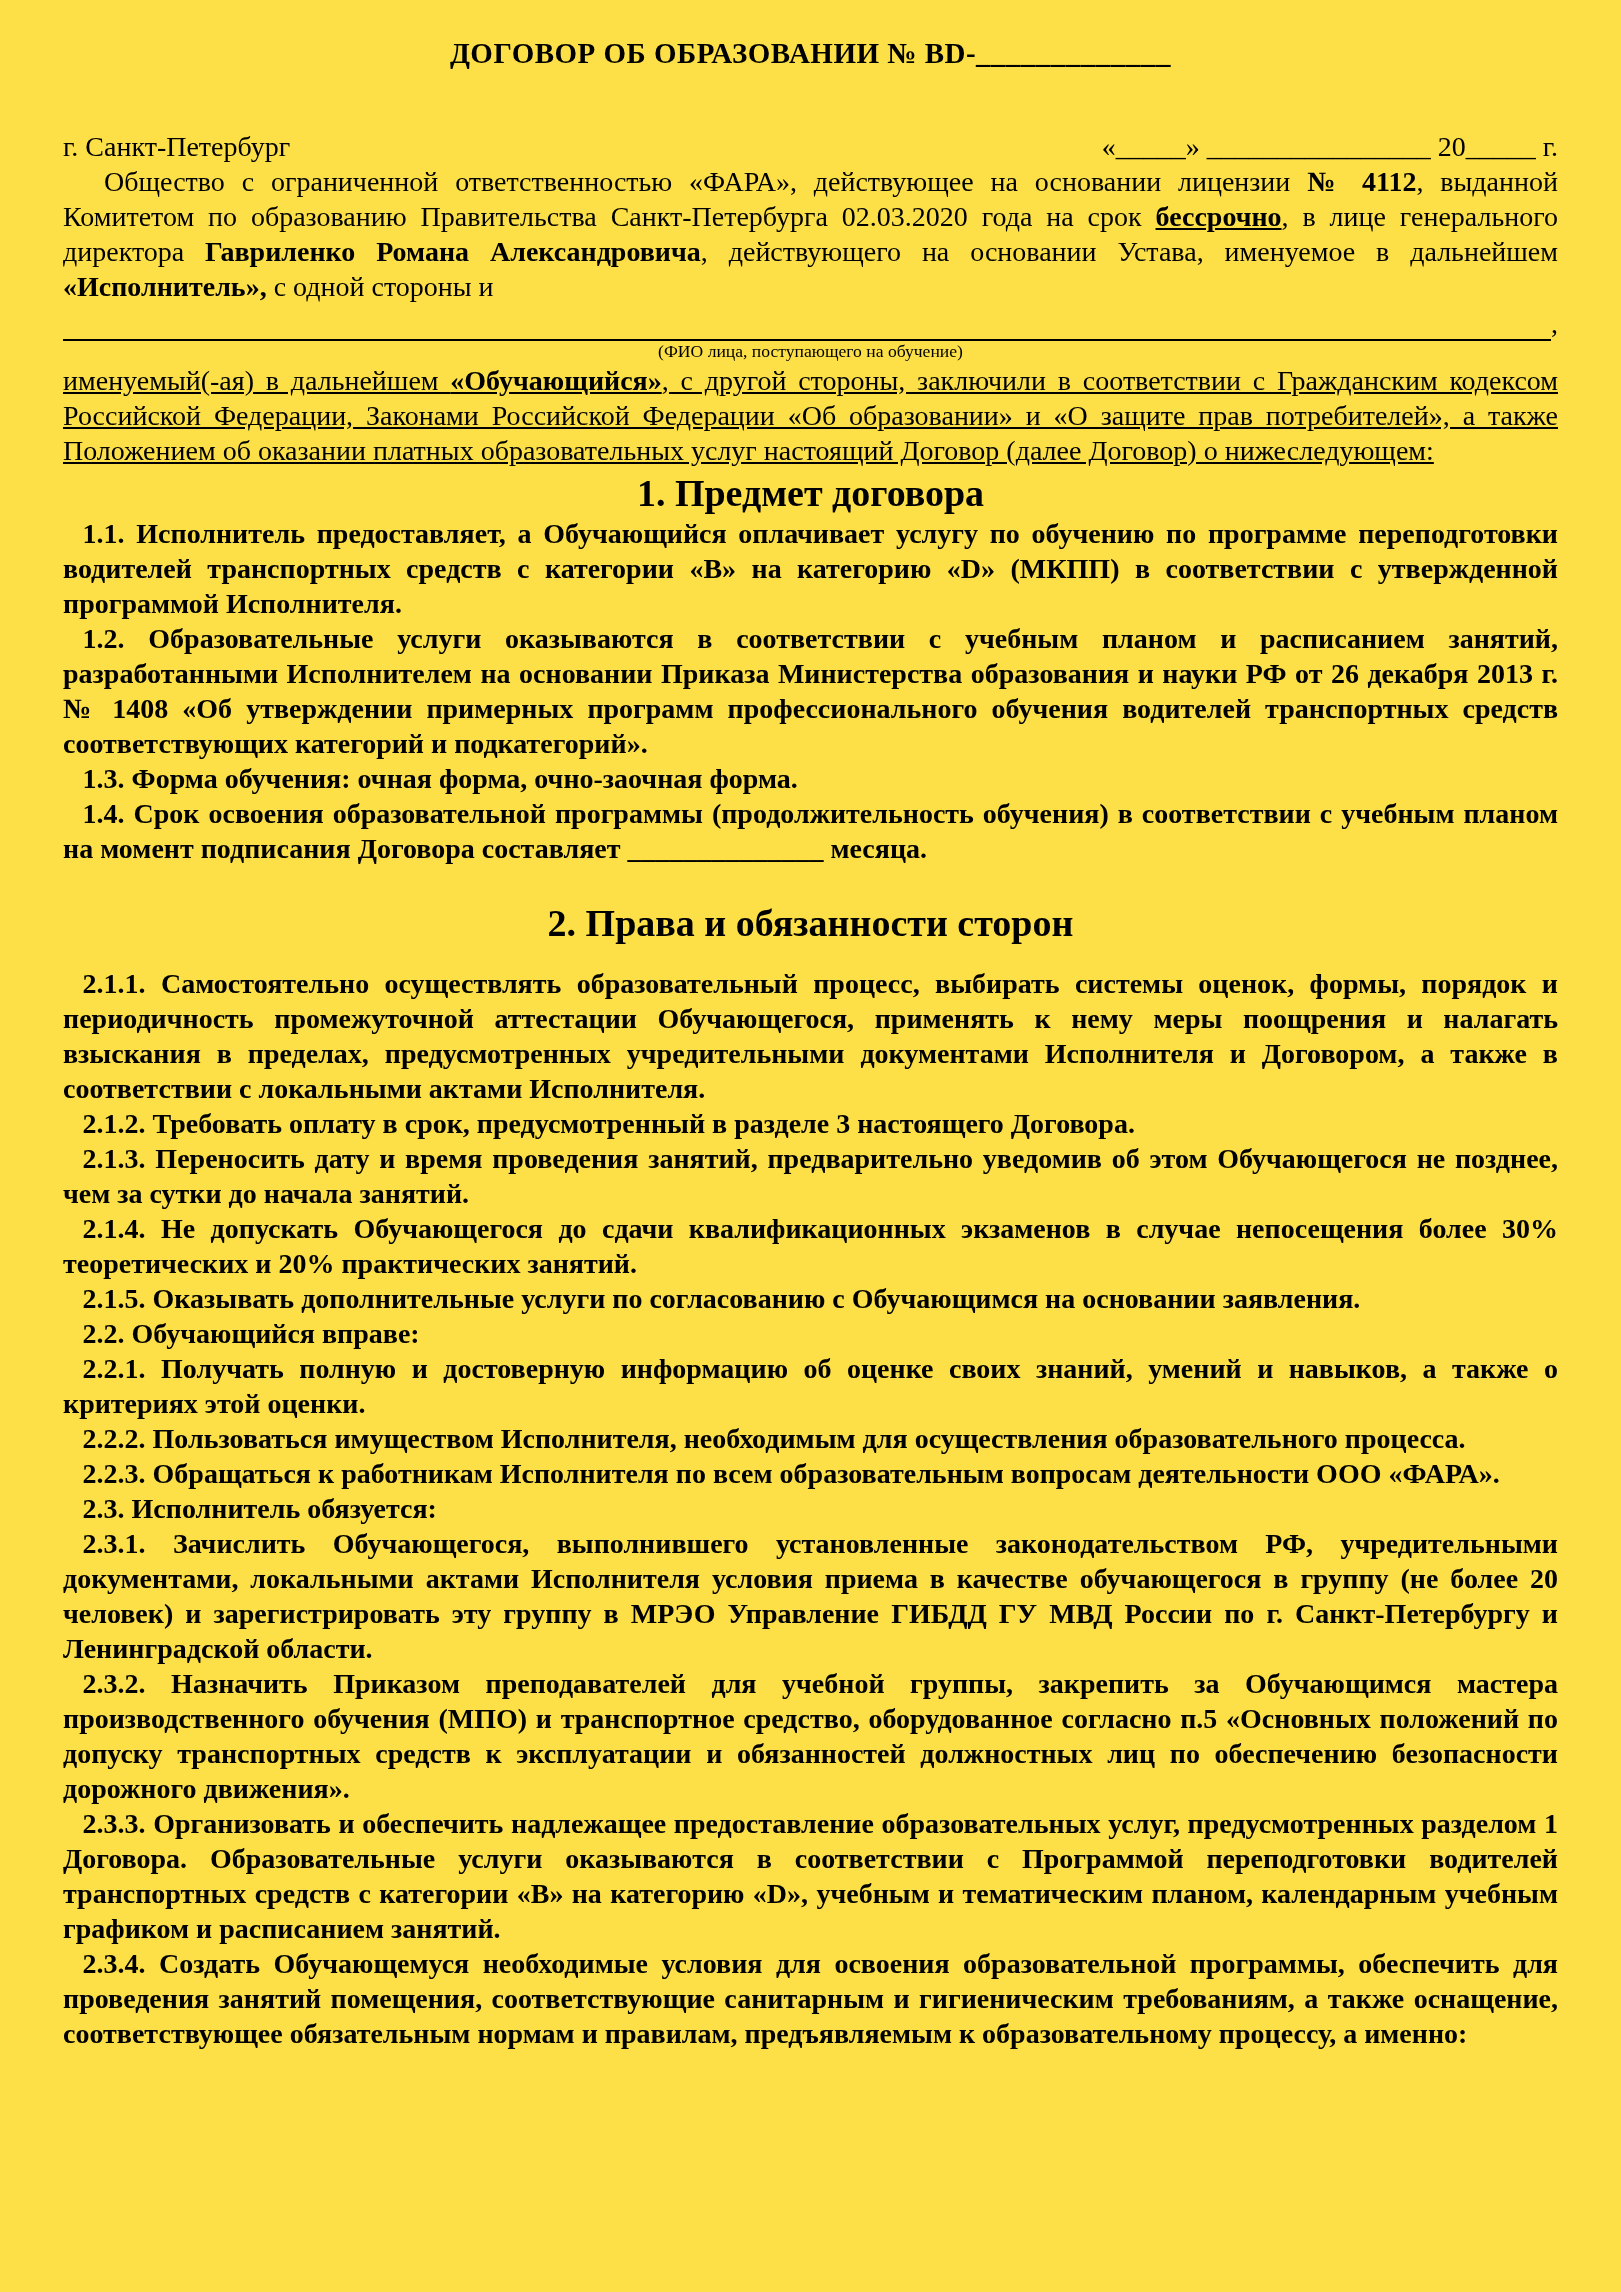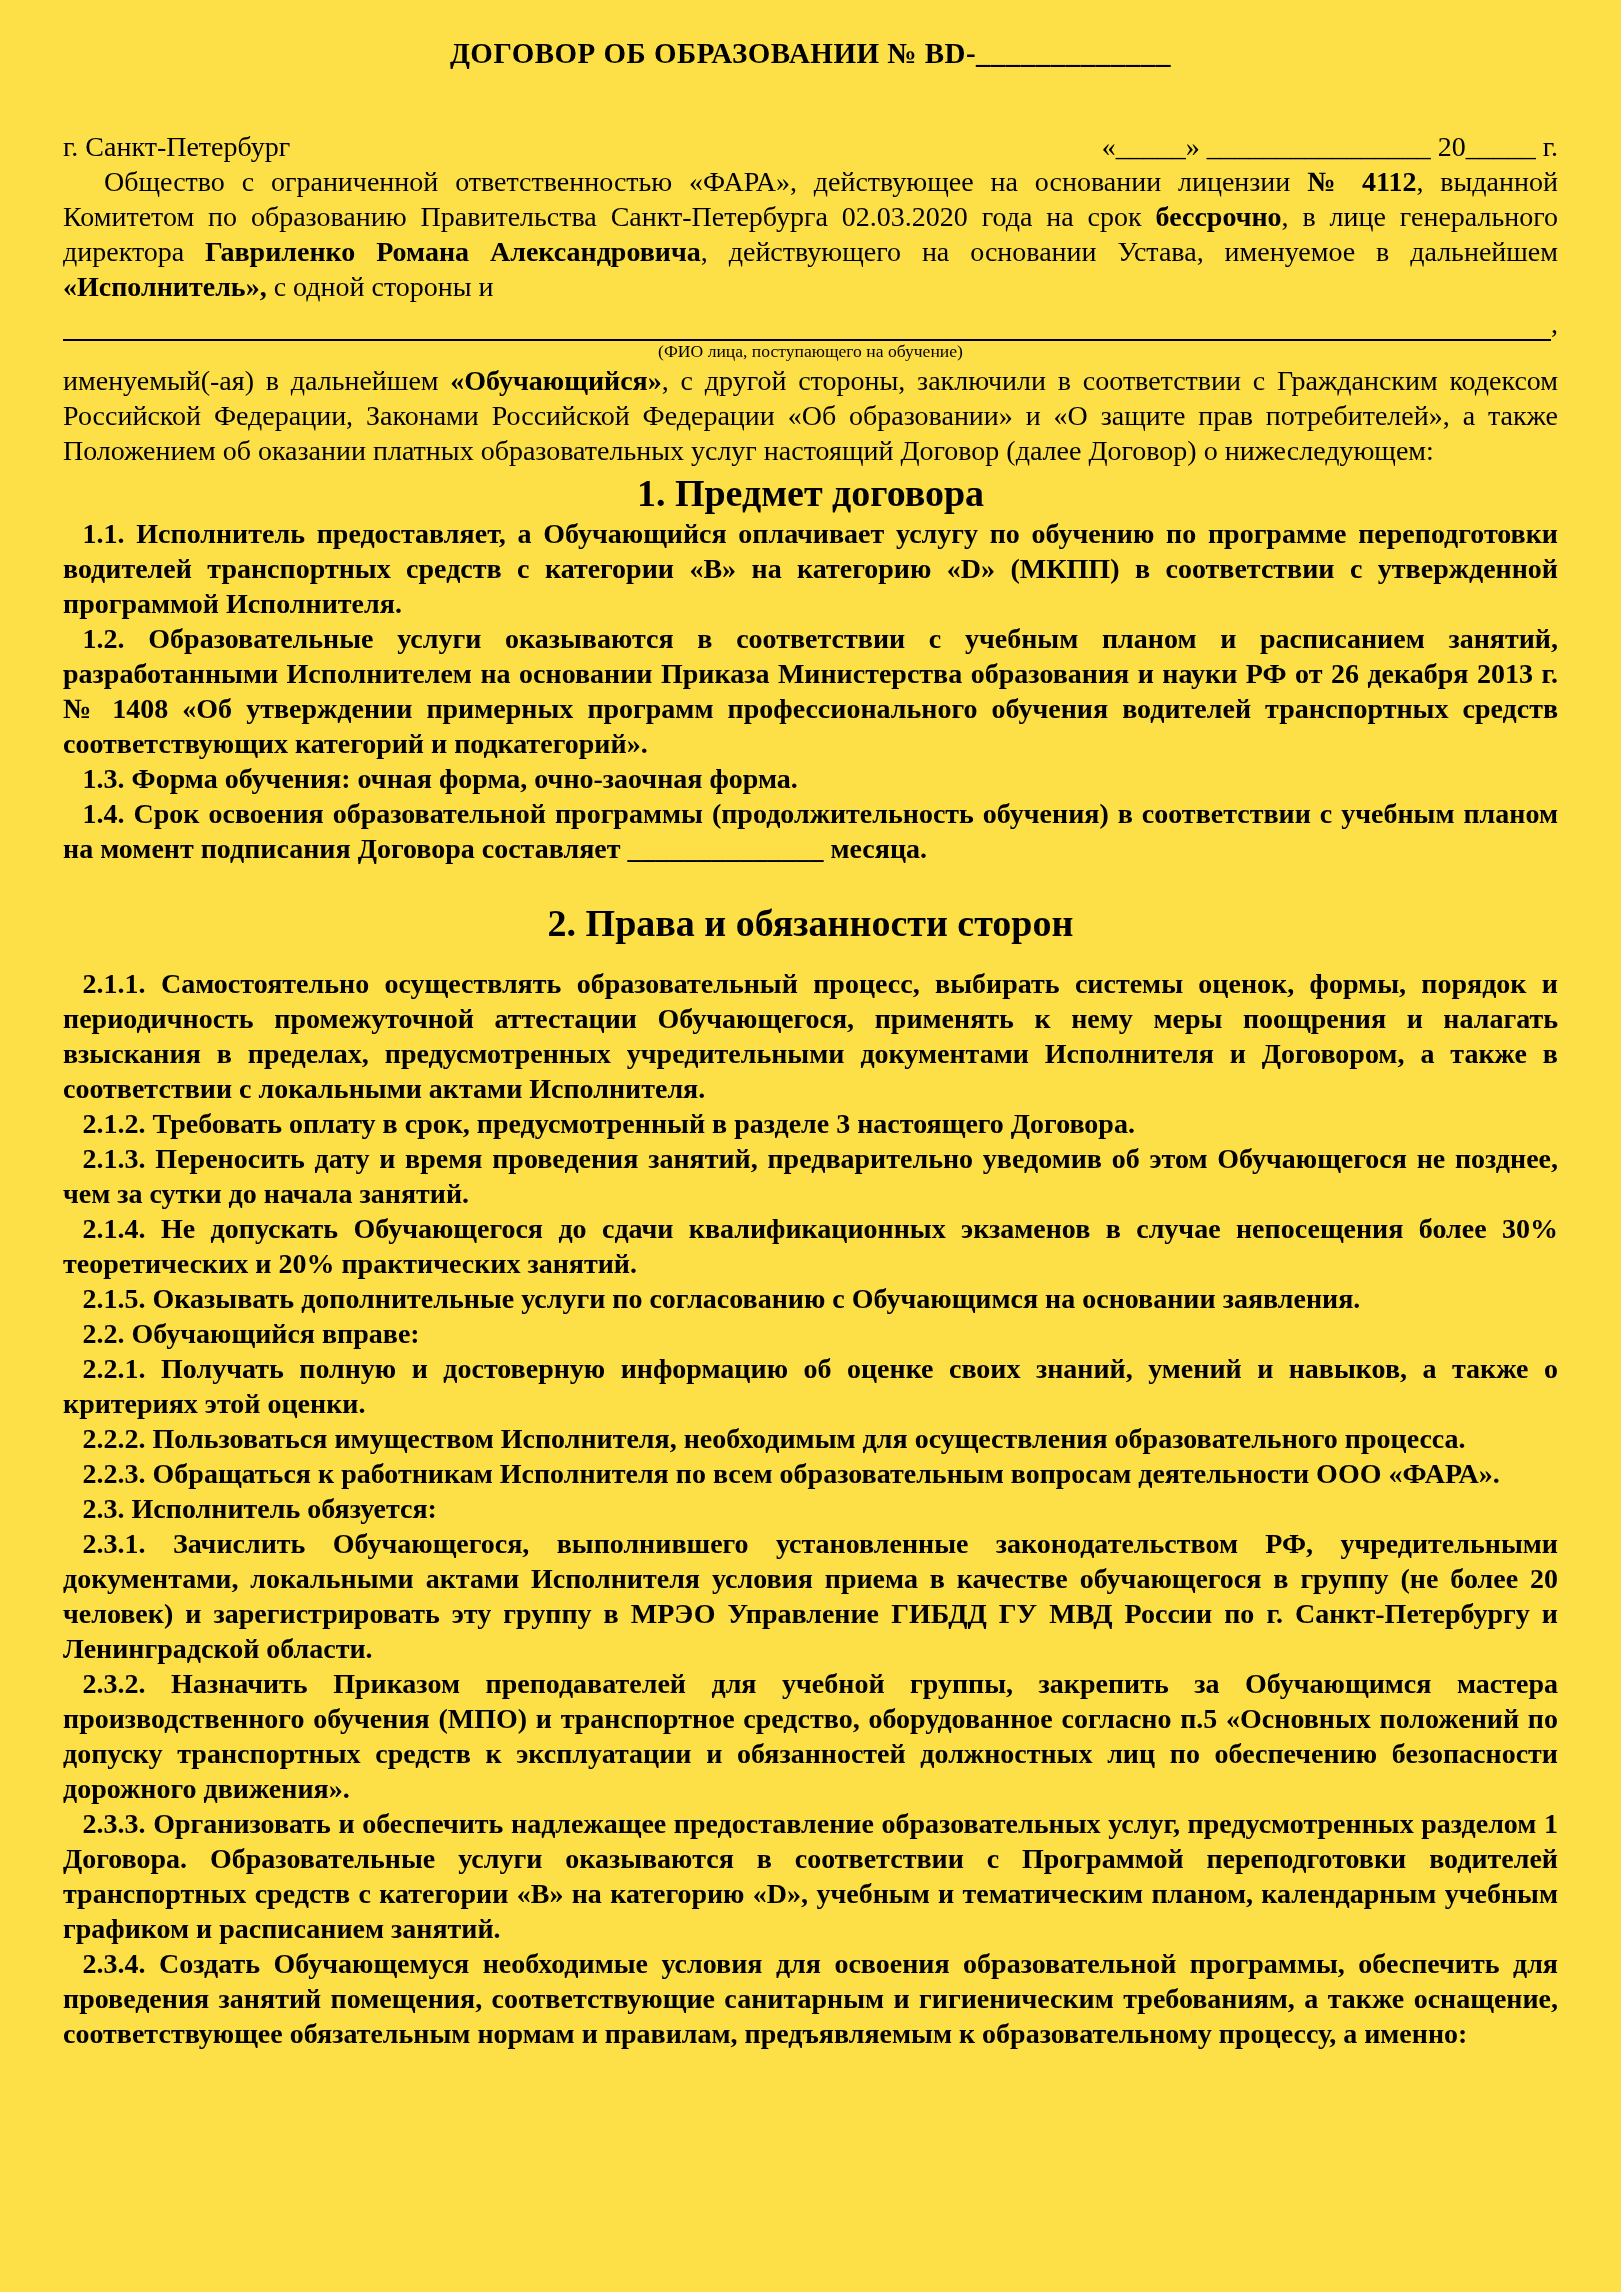--- a/index.html
+++ b/index.html
@@ -50,30 +50,30 @@
   .fill-row .rule {
     flex: 1 1 auto;
     border-bottom: 2px solid #000;
     height: 29px;
   }
   .caption {
     text-align: center;
     font-size: 17.6px;
     line-height: 21.6px;
   }
-  .after-caption { margin-top: 3.9px; }
+  .after-caption { margin-top: 3.9px; text-decoration: underline; }
   .heading {
     text-align: center;
     font-weight: bold;
     font-size: 38px;
     line-height: 37px;
   }
   .heading-1 { margin-top: 7.8px; margin-bottom: 3.9px; }
   .heading-2 { margin-top: 39px; margin-bottom: 23.5px; }
-  b.u { }
+  b.u { text-decoration: underline; }
 </style>
 </head>
 <body>
 
 <div class="page">
 
   <h1 class="title">ДОГОВОР ОБ ОБРАЗОВАНИИ № BD-_____________</h1>
 
   <div class="city-date">
     <span>г. Санкт-Петербург</span>

